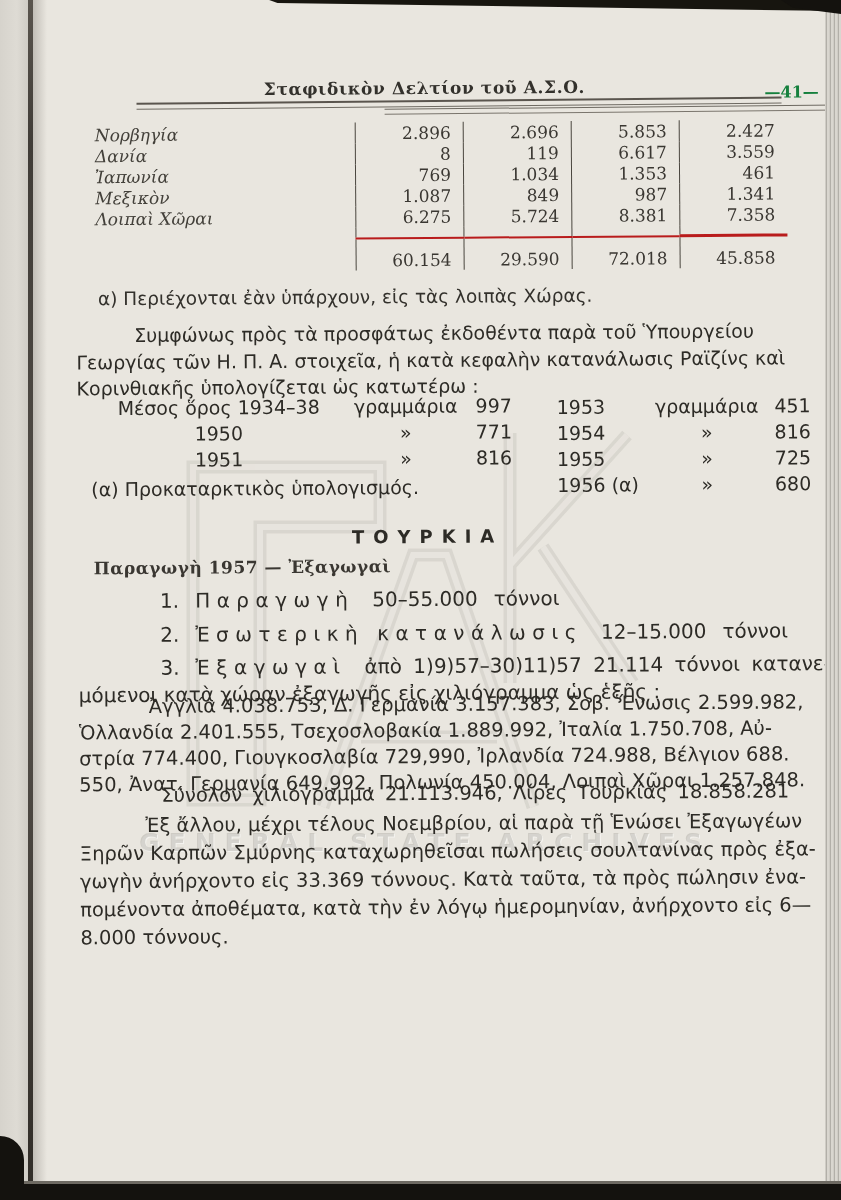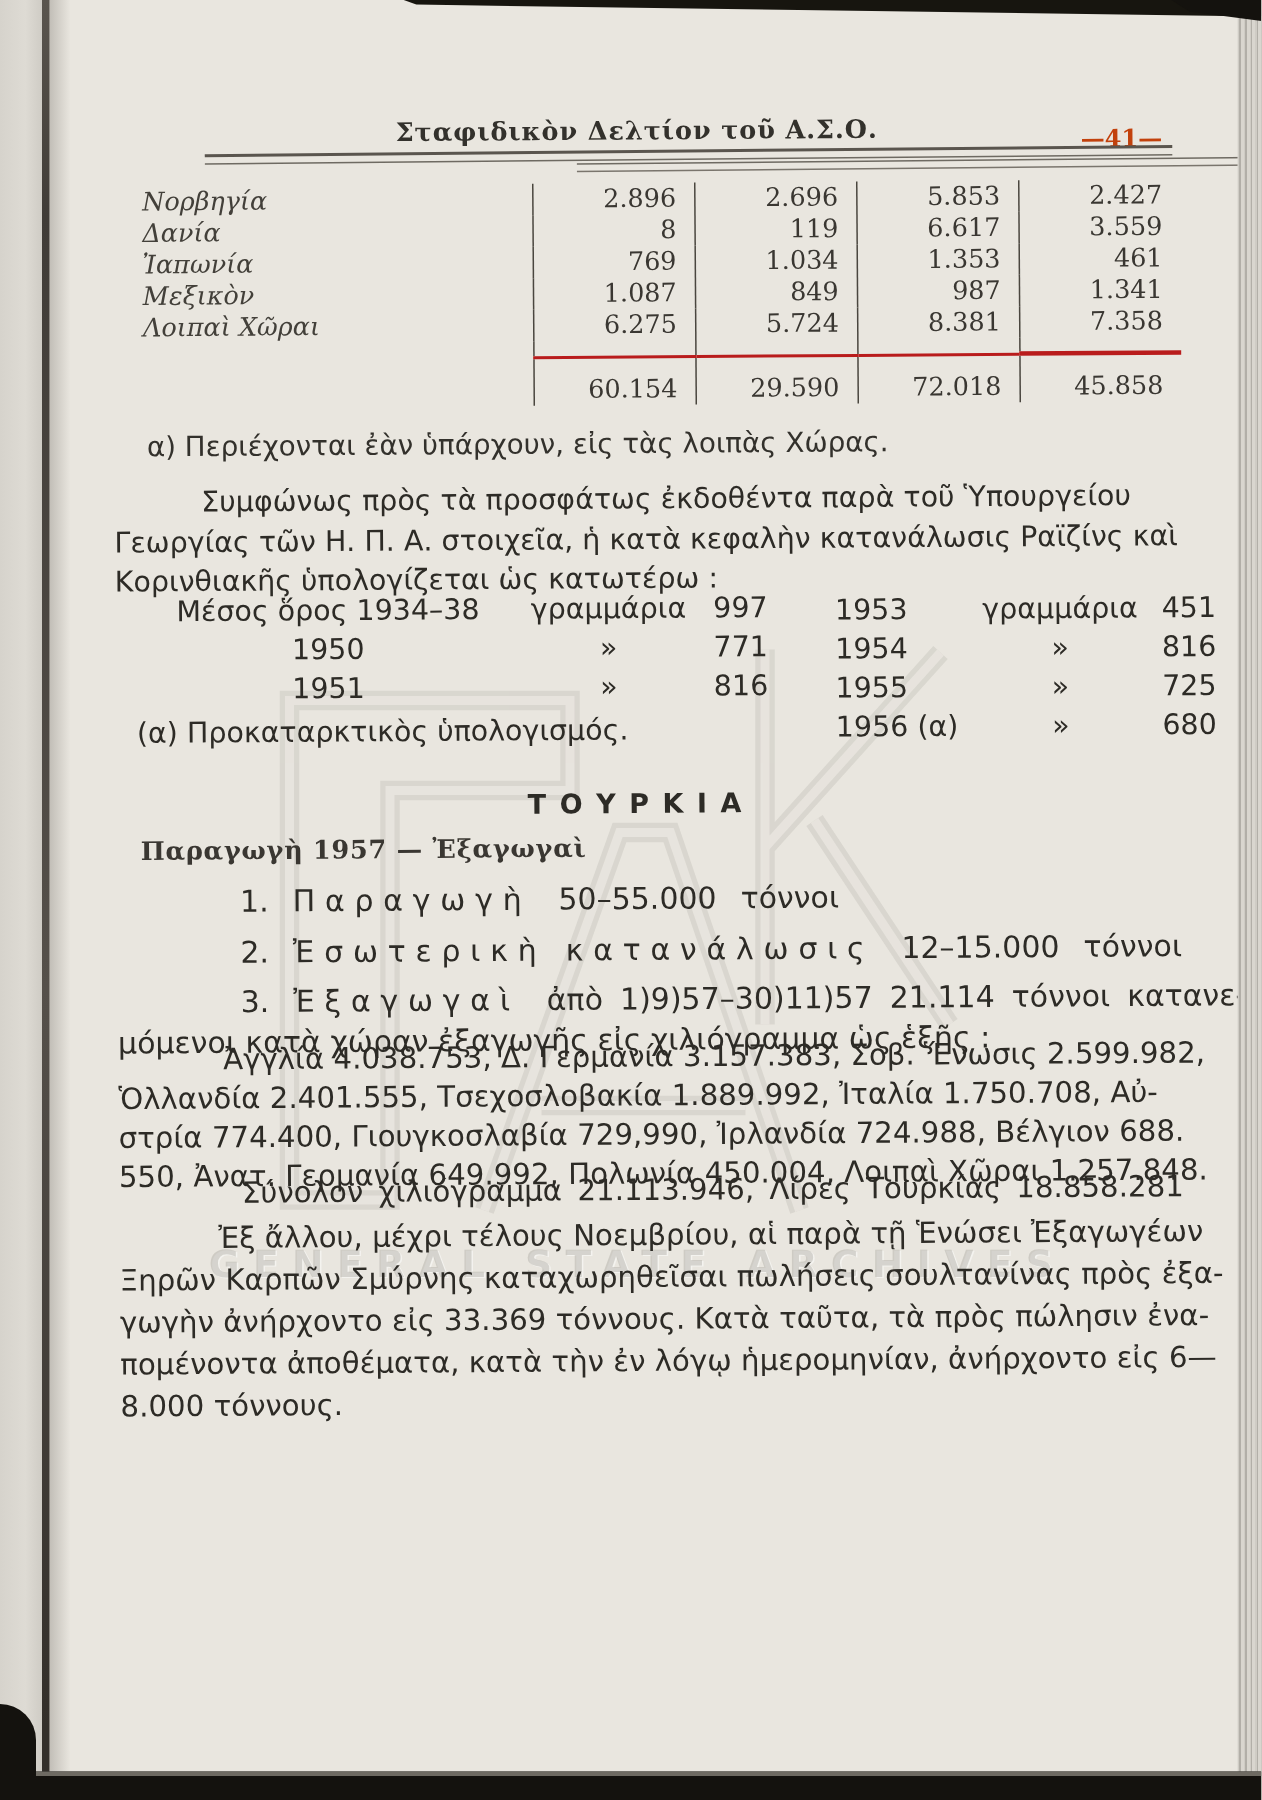--- a/index.html
+++ b/index.html
@@ -32,21 +32,21 @@
   .wm-text-2{position:absolute;left:80px;top:828px;width:690px;text-align:center;z-index:1;
       font-family:"DejaVu Sans",sans-serif;font-weight:bold;font-size:25px;letter-spacing:9px;
       color:rgba(170,167,160,.42);text-shadow:1px 1px 0 rgba(255,255,255,.5);}
 
   .content{position:absolute;left:0;top:0;width:841px;height:1200px;z-index:2;
       transform:rotate(-0.4deg);transform-origin:420px 600px;}
 
   
   .hdr-title{position:absolute;left:78px;top:78px;width:700px;text-align:center;
       font-weight:bold;font-size:17px;letter-spacing:.6px;color:#33312c;}
-  .page-no{position:absolute;left:724px;top:85px;font-weight:bold;font-size:16px;color:#c2410c;}
+  .page-no{position:absolute;left:768px;top:85px;font-weight:bold;font-size:16px;color:#15803d;}
   .hdr-rule-a{position:absolute;left:140px;top:100px;width:645px;height:4px;
       border-top:2px solid #5a554e;border-bottom:1px solid #6e6a62;transform:rotate(-0.15deg);}
   .hdr-rule-b{position:absolute;left:388px;top:108px;width:453px;height:4px;
       border-top:1px solid #6e6a62;border-bottom:1px solid #7a756d;transform:rotate(-0.15deg);}
 
   
   .top-table{position:absolute;left:92px;top:122px;border-collapse:collapse;
       font-size:17px;color:#3a3732;}
   .top-table td{height:21px;padding:0 12px 0 0;text-align:right;vertical-align:bottom;white-space:nowrap;}
   .top-table td.lbl{width:248px;text-align:left;font-style:italic;padding-left:6px;color:#43403a;}

